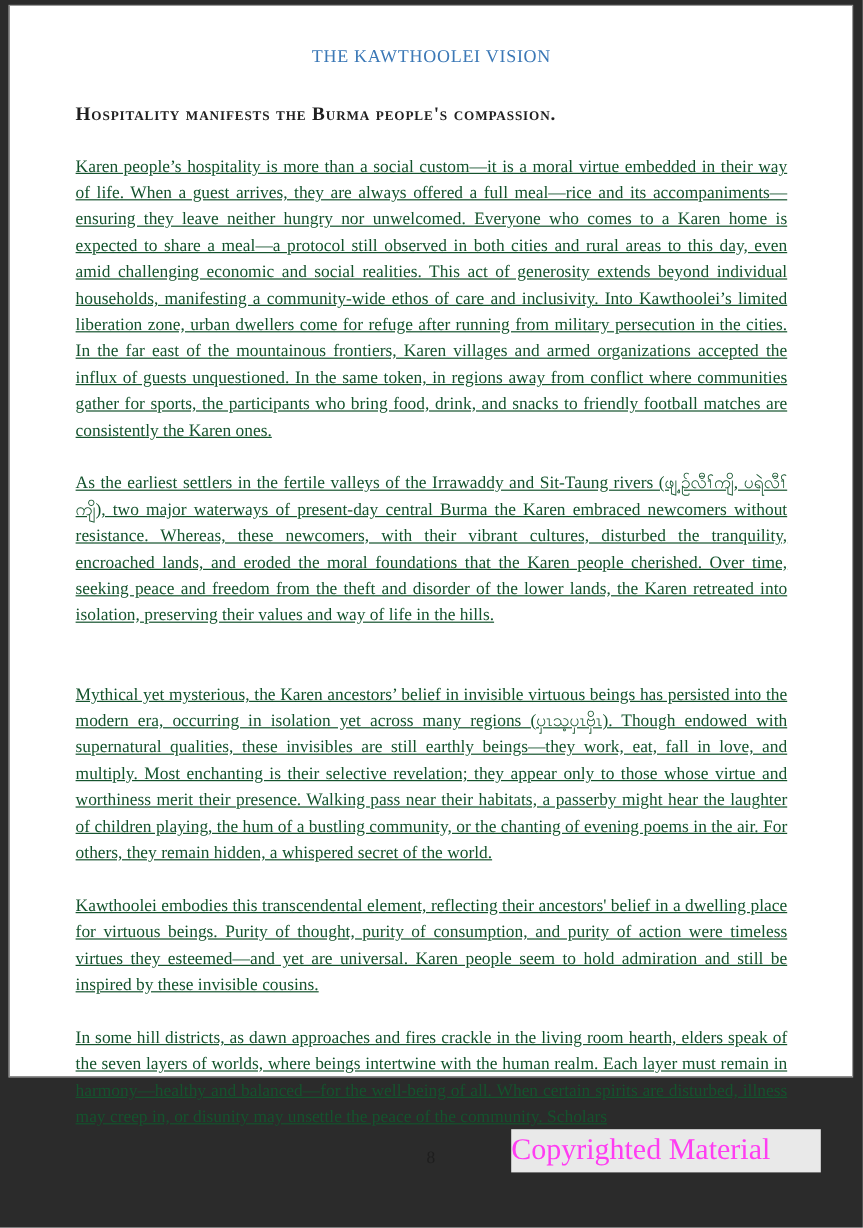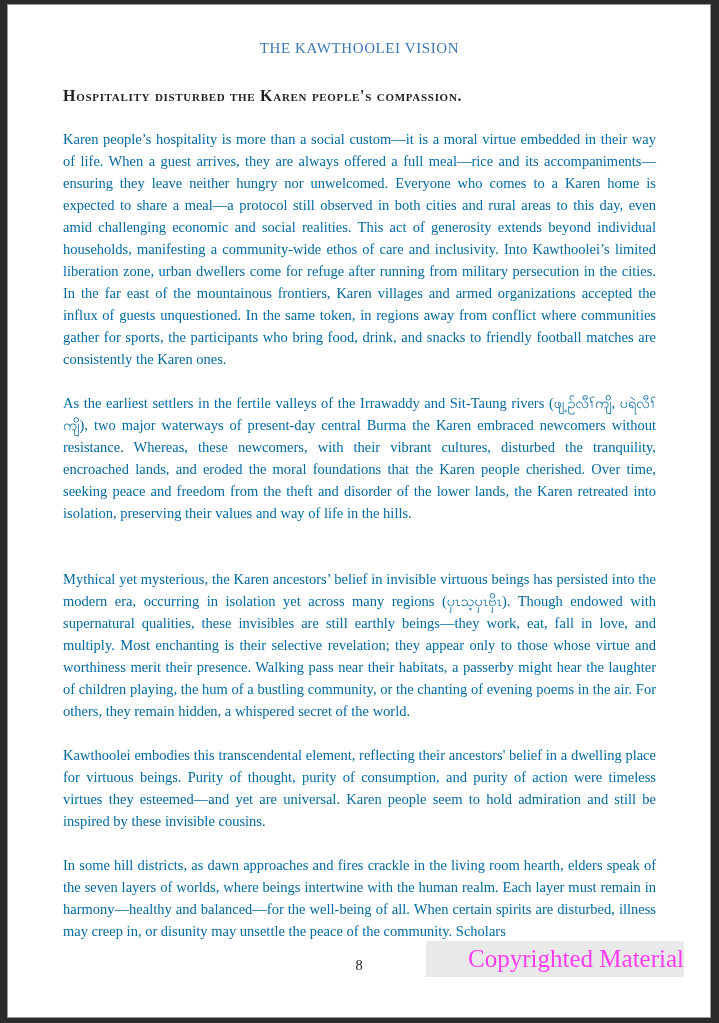--- a/index.html
+++ b/index.html
@@ -8,21 +8,21 @@
     background: #2b2b2b;
     font-family: "Liberation Serif", "DejaVu Serif", serif;
     position: relative;
     overflow: hidden;
   }
   .page {
     position: absolute;
     left: 8px;
     top: 5px;
     width: 702px;
-    height: 1012px;
+    height: 892px;
     background: #ffffff;
     outline: 1px solid #9a9a9a;
   }
   .content {
     padding: 0 54px 0 55px;
   }
   .running-header {
     padding-top: 34px;
     text-align: center;
     color: #3b78b6;
@@ -37,21 +37,22 @@
     letter-spacing: 0.7px;
     color: #1f1f1f;
     line-height: 20px;
   }
   .heading-1 { margin-top: 29px; }
   .heading-2 { margin-top: 62px; }
   p.body-para {
     font-size: 14.5px;
     line-height: 22px;
     text-align: justify;
-    color: #0369a1;
+    color: #14532d;
+    text-decoration: underline;
   }
   .p1 { margin-top: 22px; }
   .p2 { margin-top: 22px; }
   .p3 { margin-top: 44px; }
   .p4 { margin-top: 22px; }
   .p5 { margin-top: 22px; }
   .page-number {
     position: absolute;
     left: 0;
     right: 0;
@@ -63,33 +64,33 @@
   .watermark {
     position: absolute;
     left: 418px;
     top: 936px;
     width: 258px;
     height: 36px;
     background: #e9e9e9;
     color: #ff3df2;
     font-size: 25px;
     line-height: 36px;
-    text-align: right;
+    text-align: left;
     white-space: nowrap;
   }
 </style>
 </head>
 <body>
 
 <div class="page">
   <div class="content">
 
     <div class="running-header">THE KAWTHOOLEI VISION</div>
 
-    <div class="section-heading heading-1">Hospitality disturbed the Karen people's compassion.</div>
+    <div class="section-heading heading-1">Hospitality manifests the Burma people's compassion.</div>
 
     <p class="body-para p1">Karen people’s hospitality is more than a social custom—it is a moral virtue embedded in their way of life. When a guest arrives, they are always offered a full meal—rice and its accompaniments—ensuring they leave neither hungry nor unwelcomed. Everyone who comes to a Karen home is expected to share a meal—a protocol still observed in both cities and rural areas to this day, even amid challenging economic and social realities. This act of generosity extends beyond individual households, manifesting a community-wide ethos of care and inclusivity. Into Kawthoolei’s limited liberation zone, urban dwellers come for refuge after running from military persecution in the cities. In the far east of the mountainous frontiers, Karen villages and armed organizations accepted the influx of guests unquestioned. In the same token, in regions away from conflict where communities gather for sports, the participants who bring food, drink, and snacks to friendly football matches are consistently the Karen ones.</p>
 
     <p class="body-para p2">As the earliest settlers in the fertile valleys of the Irrawaddy and Sit-Taung rivers (ဖျ့ဉ်လီၢ်ကျိ, ပရဲလီၢ်ကျိ), two major waterways of present-day central Burma the Karen embraced newcomers without resistance. Whereas, these newcomers, with their vibrant cultures, disturbed the tranquility, encroached lands, and eroded the moral foundations that the Karen people cherished. Over time, seeking peace and freedom from the theft and disorder of the lower lands, the Karen retreated into isolation, preserving their values and way of life in the hills.</p>
 
 
     <p class="body-para p3">Mythical yet mysterious, the Karen ancestors’ belief in invisible virtuous beings has persisted into the modern era, occurring in isolation yet across many regions (ပှၤသ့ပှၤဗှိၤ). Though endowed with supernatural qualities, these invisibles are still earthly beings—they work, eat, fall in love, and multiply. Most enchanting is their selective revelation; they appear only to those whose virtue and worthiness merit their presence. Walking pass near their habitats, a passerby might hear the laughter of children playing, the hum of a bustling community, or the chanting of evening poems in the air. For others, they remain hidden, a whispered secret of the world.</p>
 
     <p class="body-para p4">Kawthoolei embodies this transcendental element, reflecting their ancestors' belief in a dwelling place for virtuous beings. Purity of thought, purity of consumption, and purity of action were timeless virtues they esteemed—and yet are universal. Karen people seem to hold admiration and still be inspired by these invisible cousins.</p>
 

